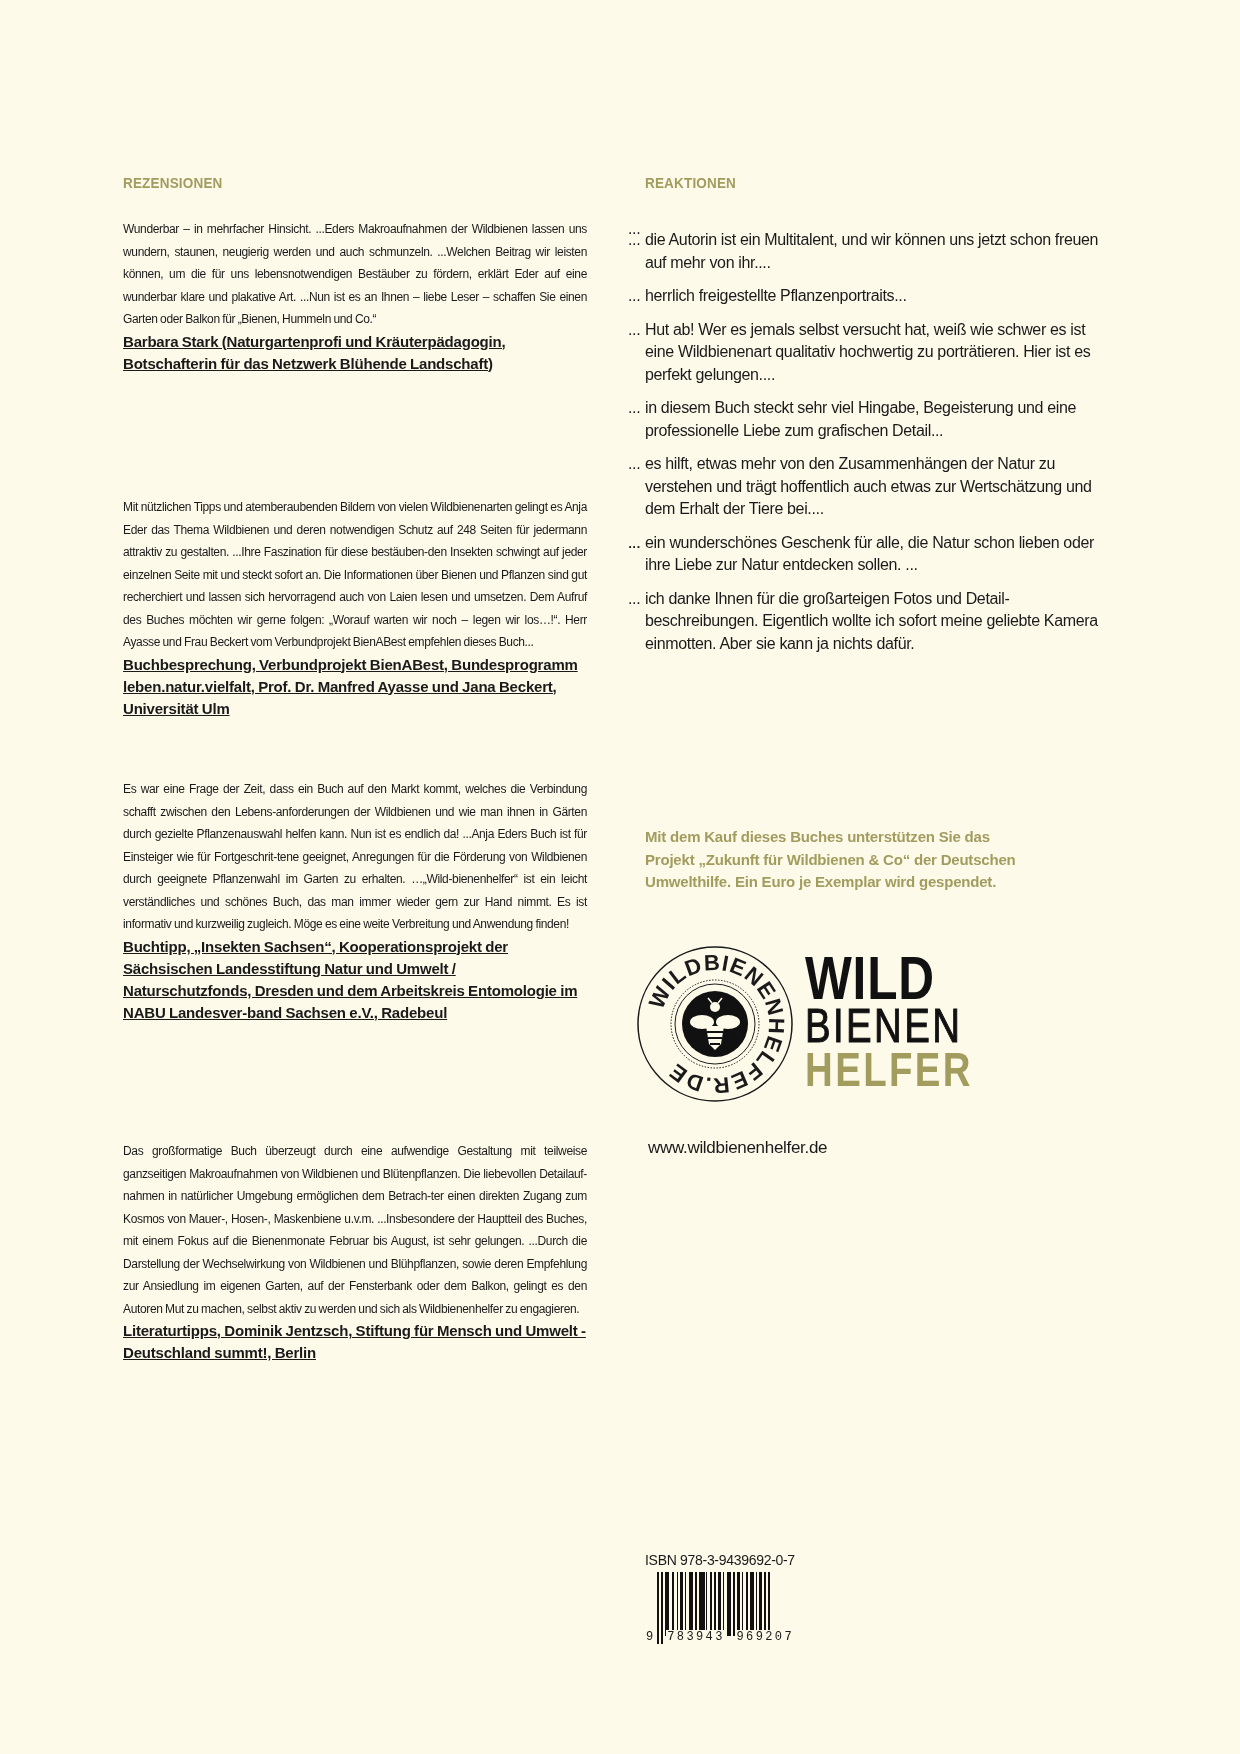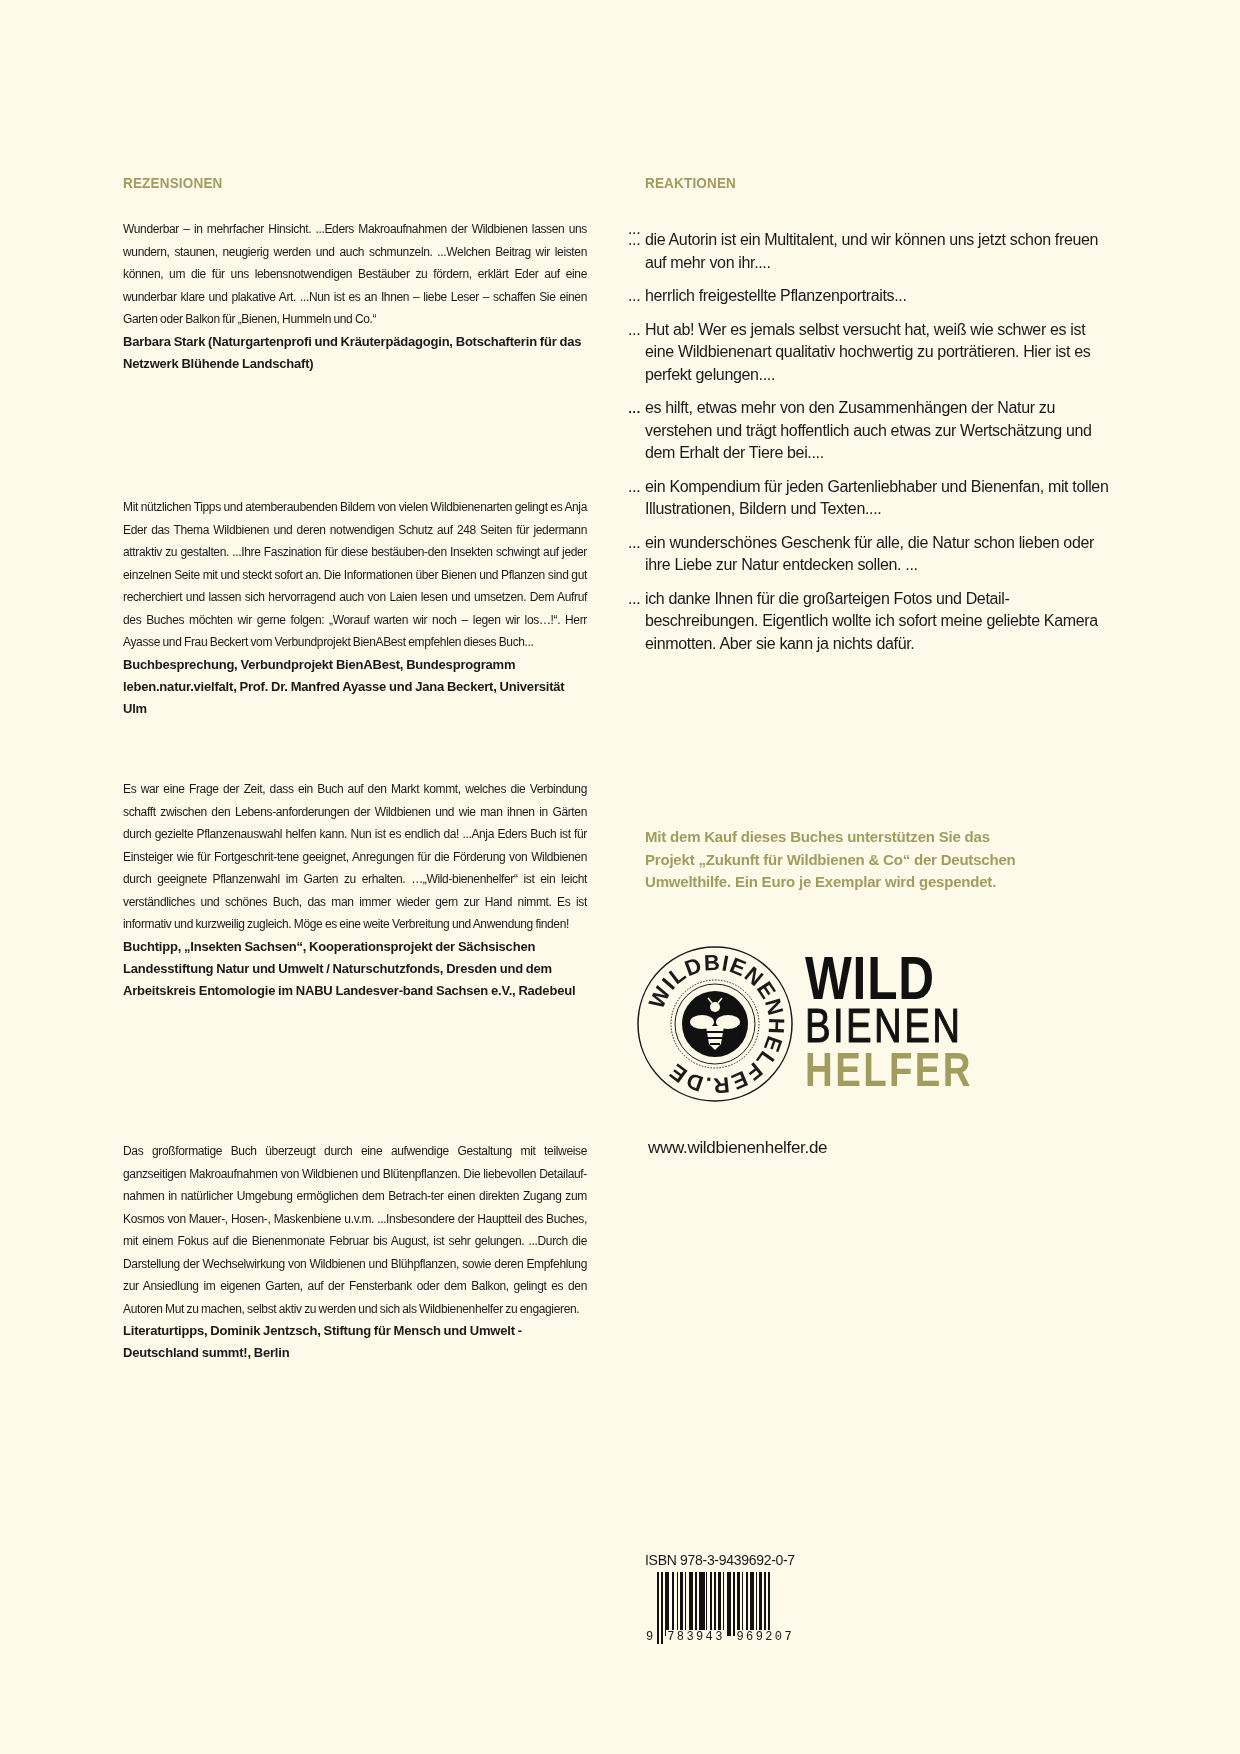--- a/index.html
+++ b/index.html
@@ -29,24 +29,25 @@
   .review p {
     margin: 0;
     font-size: 12px;
     line-height: 22.5px;
     text-align: justify;
     letter-spacing: -0.35px;
     word-spacing: -0.5px;
   }
   .review .src {
     font-weight: bold;
-    font-size: 13px;
+    font-size: 15px;
     line-height: 22px;
     text-align: left;
     letter-spacing: -0.2px;
+    text-decoration: underline;
   }
   .r1 { position: absolute; top: 44px; }
   .r2 { position: absolute; top: 322px; }
   .r3 { position: absolute; top: 604px; }
   .r4 { position: absolute; top: 966px; }
   .reactions { list-style: none; margin: 0; padding: 0; position: absolute; top: 44px; left: 0; width: 470px; }
   .reactions li {
     position: relative;
     padding-left: 17px;
     font-size: 16px;
@@ -102,23 +103,23 @@
 </div>
 
 <div class="col right">
   <h2 class="heading" style="margin-left:17px">REAKTIONEN</h2>
 
   <ul class="reactions" style="left:17px">
     <li><span class="dots">...</span></li>
     <li><span class="dots">...</span><span>die Autorin ist ein Multitalent, und wir können uns jetzt schon freuen auf mehr von ihr....</span></li>
     <li><span class="dots">...</span><span>herrlich freigestellte Pflanzenportraits...</span></li>
     <li><span class="dots">...</span><span>Hut ab! Wer es jemals selbst versucht hat, weiß wie schwer es ist eine Wildbienenart qualitativ hochwertig zu porträtieren. Hier ist es perfekt gelungen....</span></li>
+    <li><span class="dots">...</span><span>in diesem Buch steckt sehr viel Hingabe, Begeisterung und eine professionelle Liebe zum grafischen Detail...</span></li>
+    <li><span class="dots">...</span><span>es hilft, etwas mehr von den Zusammenhängen der Natur zu verstehen und trägt hoffentlich auch etwas zur Wertschätzung und dem Erhalt der Tiere bei....</span></li>
     <li><span class="dots">...</span></li>
-    <li><span class="dots">...</span><span>es hilft, etwas mehr von den Zusammenhängen der Natur zu verstehen und trägt hoffentlich auch etwas zur Wertschätzung und dem Erhalt der Tiere bei....</span></li>
-    <li><span class="dots">...</span><span>ein Kompendium für jeden Gartenliebhaber und Bienenfan, mit tollen Illustrationen, Bildern und Texten....</span></li>
     <li><span class="dots">...</span><span>ein wunderschönes Geschenk für alle, die Natur schon lieben oder ihre Liebe zur Natur entdecken sollen. ...</span></li>
     <li><span class="dots">...</span><span>ich danke Ihnen für die großarteigen Fotos und Detail-beschreibungen. Eigentlich wollte ich sofort meine geliebte Kamera einmotten. Aber sie kann ja nichts dafür.</span></li>
   </ul>
 
   <div class="support">Mit dem Kauf dieses Buches unterstützen Sie das Projekt „Zukunft für Wildbienen &amp; Co“ der Deutschen Umwelthilfe. Ein Euro je Exemplar wird gespendet.</div>
 
   <div class="logo">
     <svg class="seal" viewBox="0 0 160 160" xmlns="http://www.w3.org/2000/svg">
       <defs>
         <path id="sealpath" d="M 80,80 m -54,0 a 54,54 0 1,1 108,0 a 54,54 0 1,1 -108,0"></path>

